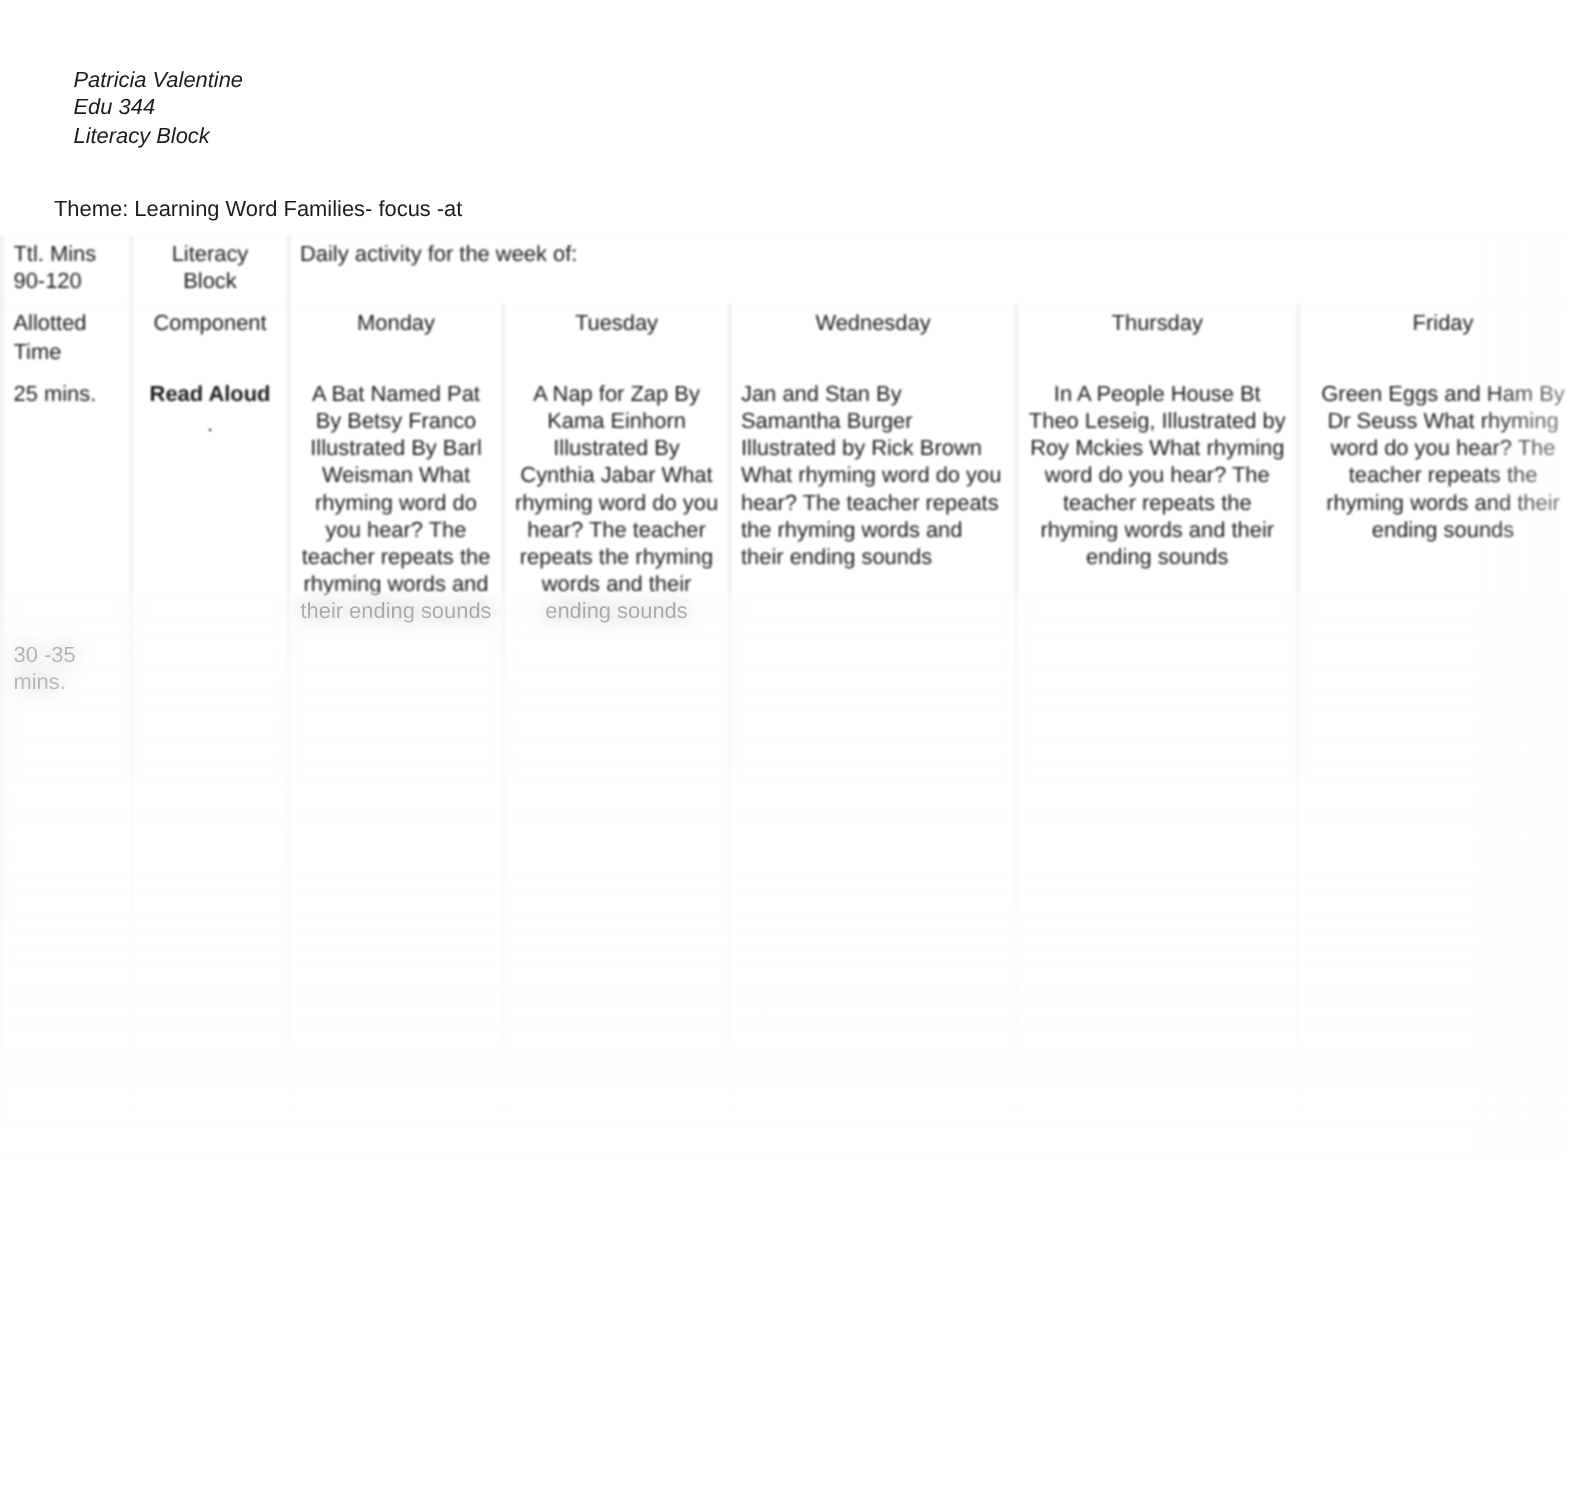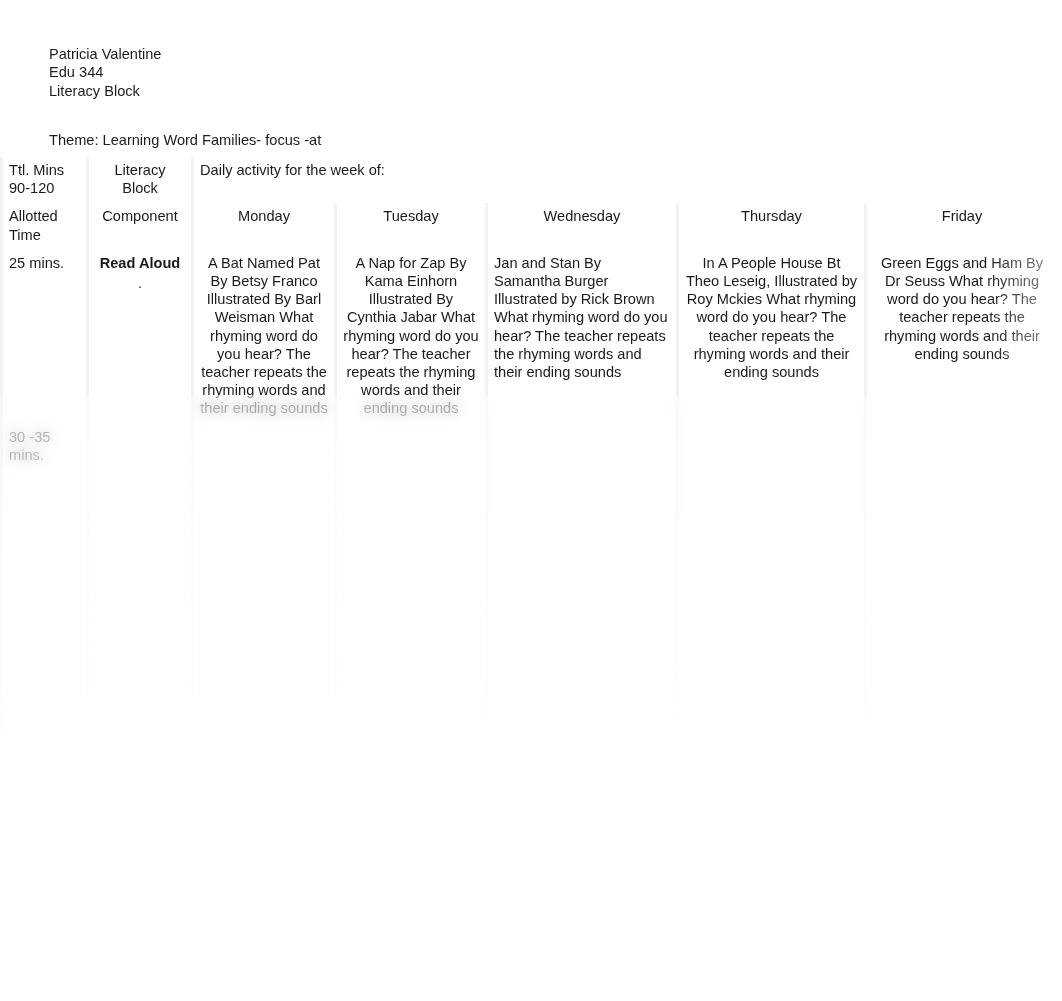--- a/index.html
+++ b/index.html
@@ -17,26 +17,27 @@
   }
 
   
   .doc-head {
     position: absolute;
     left: 49px;
     top: 45px;
     font-size: 14.6px;
     line-height: 18.4px;
     color: #1c1c1c;
+    font-style: italic;
   }
   .doc-head .line { white-space: nowrap; }
 
   .theme-line {
     position: absolute;
-    left: 49px;
+    left: 36px;
     top: 131px;
     font-size: 14.6px;
     line-height: 18px;
     color: #1c1c1c;
     white-space: nowrap;
   }
 
   
   .table-wrap {
     position: absolute;

